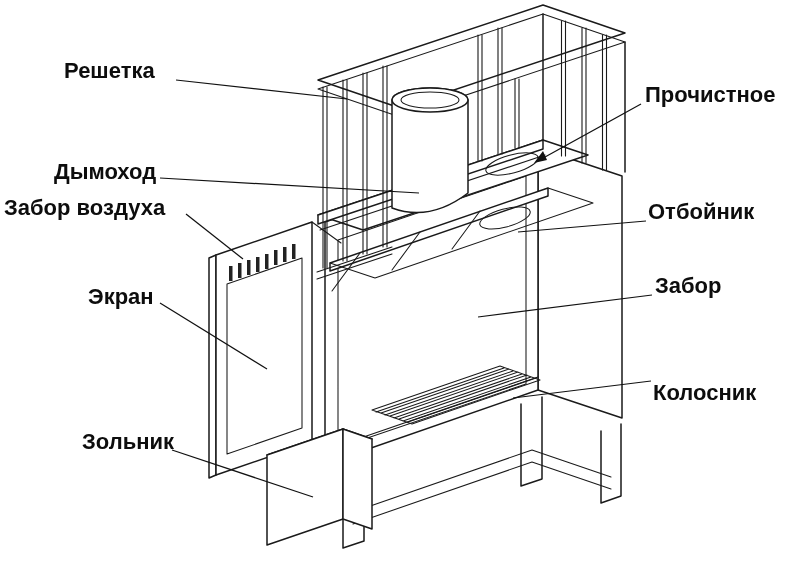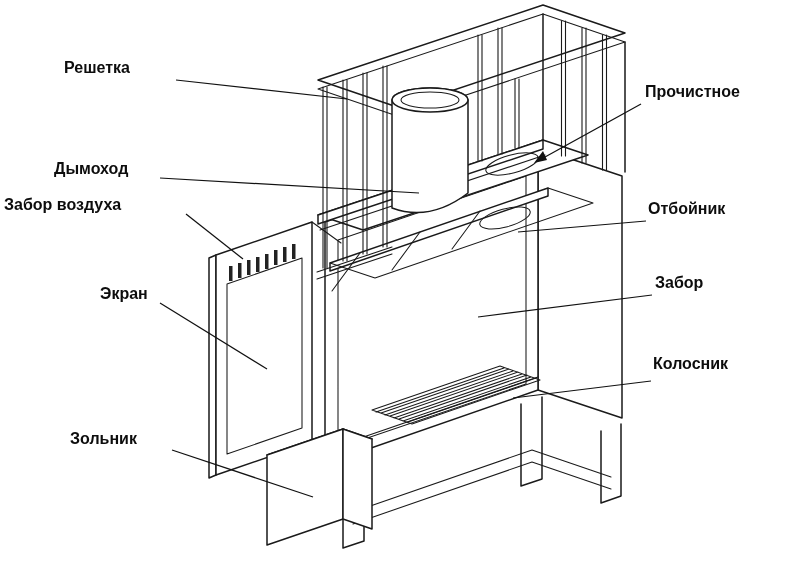--- a/index.html
+++ b/index.html
@@ -22,21 +22,21 @@
   svg .ln { stroke: #1a1a1a; fill: none; stroke-width: 1.5; stroke-linejoin: round; stroke-linecap: round; }
   svg .fw { stroke: #1a1a1a; fill: #ffffff; stroke-width: 1.5; stroke-linejoin: round; }
   svg .thin { stroke: #1a1a1a; fill: none; stroke-width: 1.05; stroke-linejoin: round; stroke-linecap: round; }
   svg .bar { stroke: #1a1a1a; fill: none; stroke-width: 1.1; stroke-linecap: round; }
   svg .leader { stroke: #111111; fill: none; stroke-width: 1.25; }
   svg .slot { fill: #222222; stroke: none; }
   svg .arrow { fill: #111111; stroke: none; }
   .label {
     position: absolute;
     font-weight: 700;
-    font-size: 16px;
+    font-size: 22px;
     line-height: 1.0;
     color: #0d0d0d;
     white-space: nowrap;
   }
 </style>
 </head>
 <body>
 
 <div class="stage">
 
@@ -127,18 +127,18 @@
       <path class="leader" d="M651,381 L513,398"></path>
       <path class="leader" d="M172,450 L313,497"></path>
     </g>
   </svg>
 
   <div class="label" style="left:64px;  top:60px;">Решетка</div>
   <div class="label" style="left:54px;  top:161px;">Дымоход</div>
   <div class="label" style="left:645px; top:84px;">Прочистное</div>
   <div class="label" style="left:4px;   top:197px;">Забор воздуха</div>
   <div class="label" style="left:648px; top:201px;">Отбойник</div>
-  <div class="label" style="left:100px;  top:286px;">Экран</div>
+  <div class="label" style="left:88px;  top:286px;">Экран</div>
   <div class="label" style="left:655px; top:275px;">Забор</div>
-  <div class="label" style="left:653px; top:356px;">Колосник</div>
-  <div class="label" style="left:70px;  top:431px;">Зольник</div>
+  <div class="label" style="left:653px; top:382px;">Колосник</div>
+  <div class="label" style="left:82px;  top:431px;">Зольник</div>
 
 </div>
 
 </body></html>

